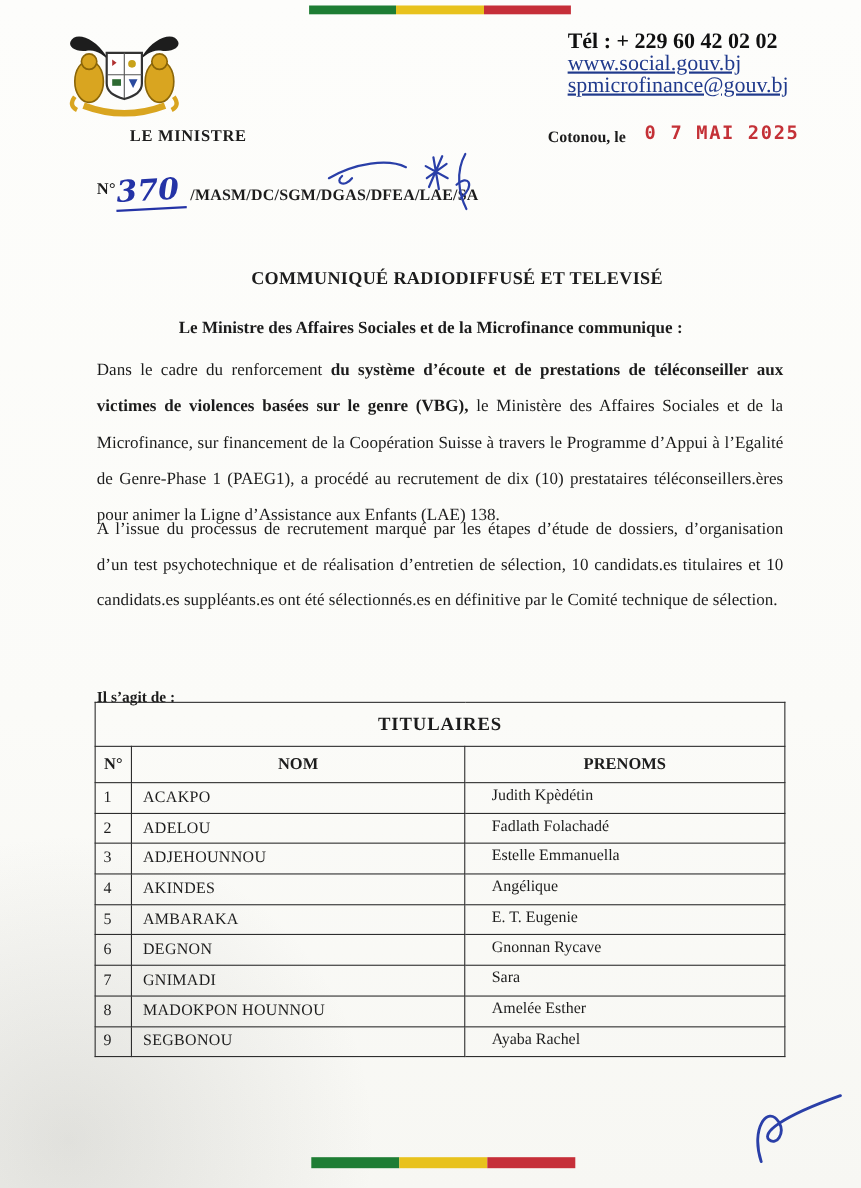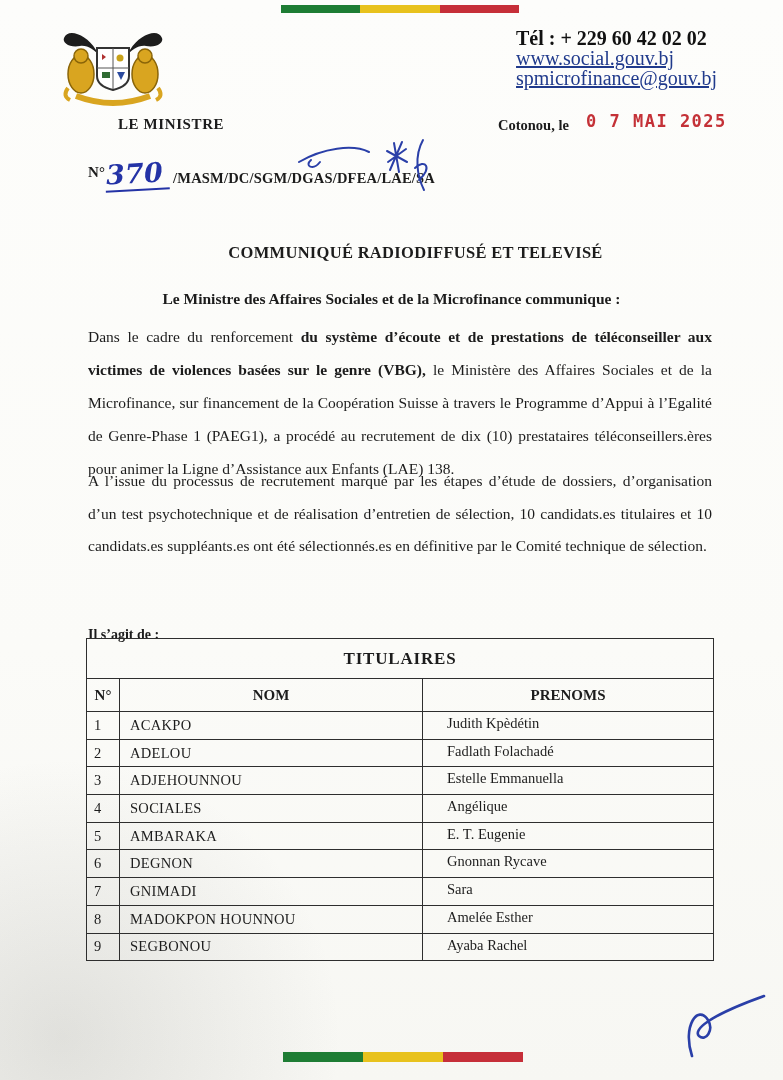--- a/index.html
+++ b/index.html
@@ -197,21 +197,21 @@
         </tr>
 
         <tr>
           <td class="c-num">3</td>
           <td class="c-nom">ADJEHOUNNOU</td>
           <td class="c-pre">Estelle Emmanuella</td>
         </tr>
 
         <tr>
           <td class="c-num">4</td>
-          <td class="c-nom">SOCIALES</td>
+          <td class="c-nom">AKINDES</td>
           <td class="c-pre">Angélique</td>
         </tr>
 
         <tr>
           <td class="c-num">5</td>
           <td class="c-nom">AMBARAKA</td>
           <td class="c-pre">E. T. Eugenie</td>
         </tr>
 
         <tr>

